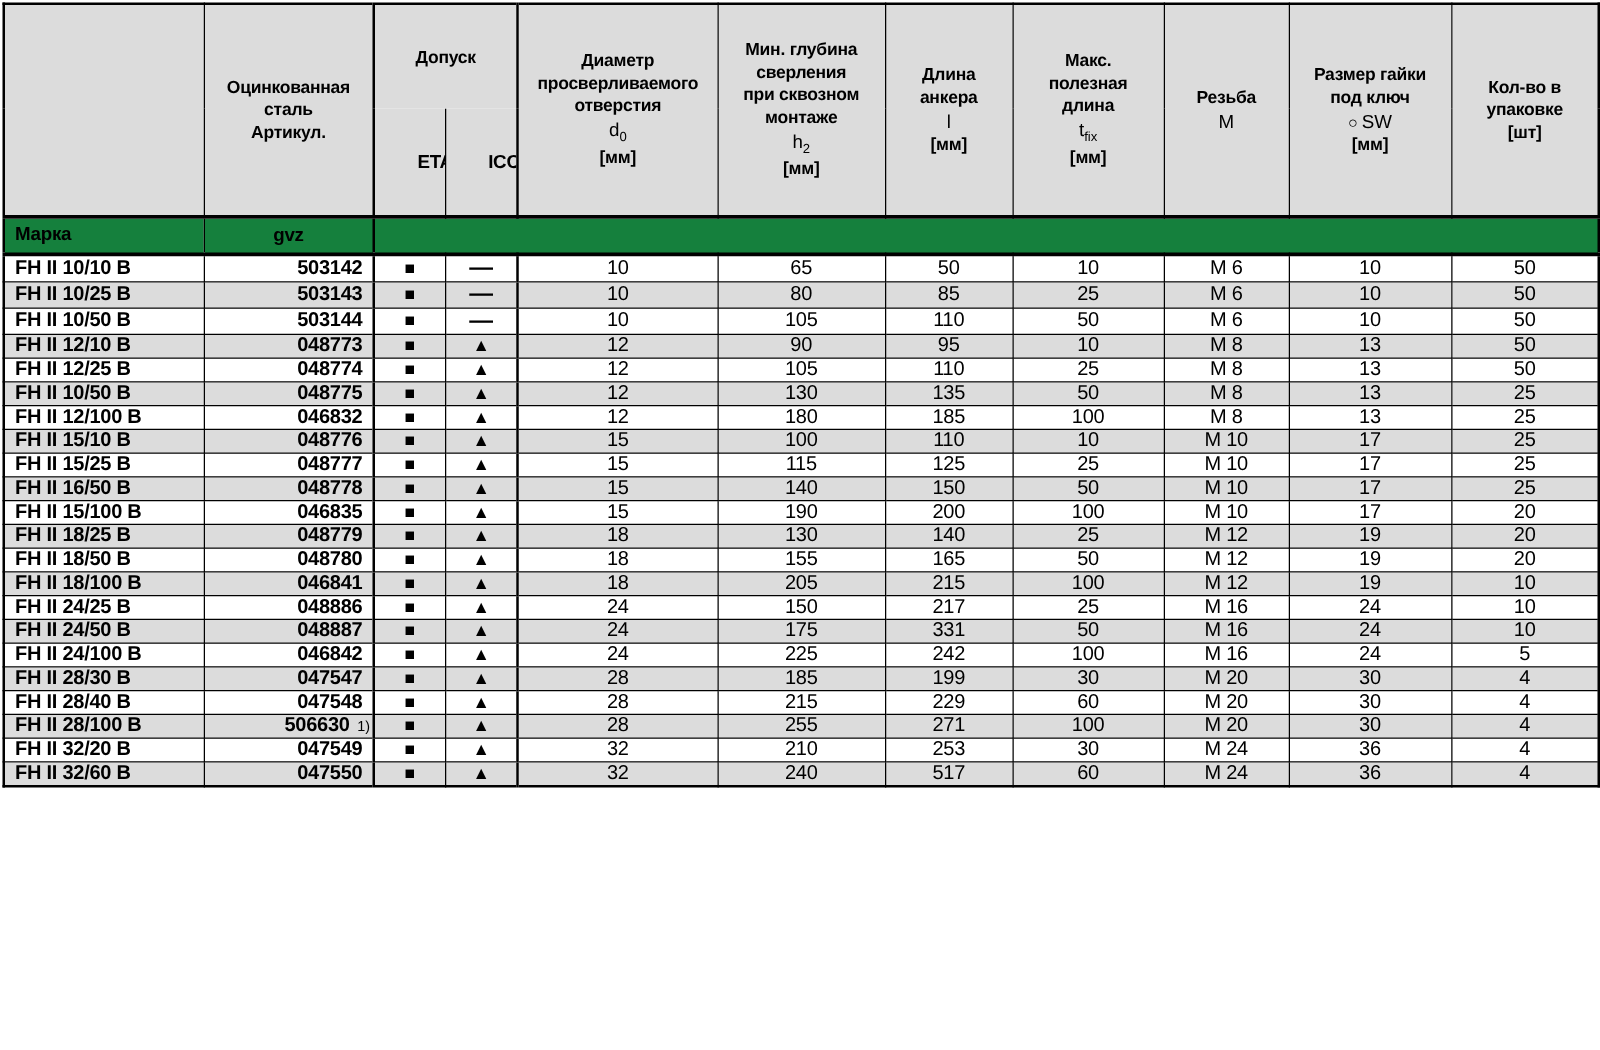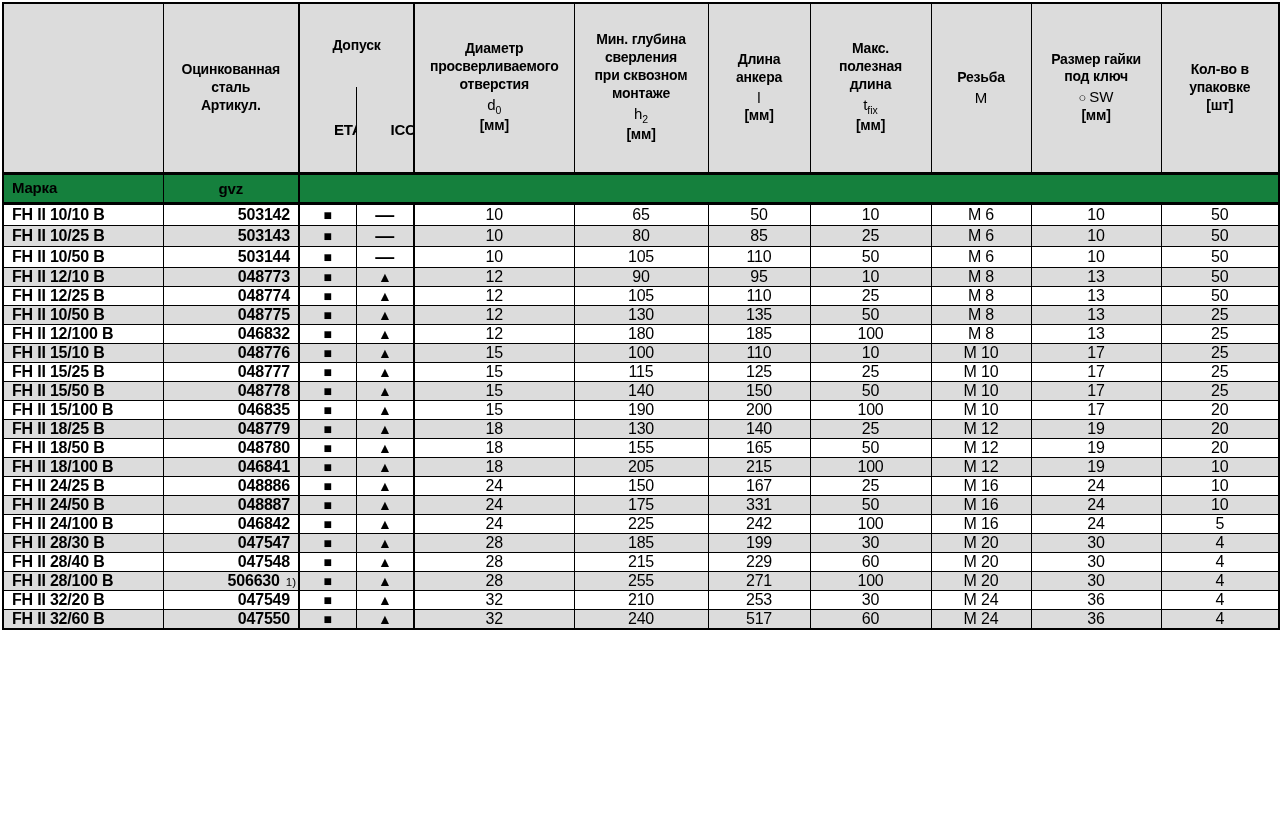--- a/index.html
+++ b/index.html
@@ -259,21 +259,21 @@
     <td><span class="mark">▲</span></td>
     <td class="gsep">15</td>
     <td>115</td>
     <td>125</td>
     <td>25</td>
     <td>M 10</td>
     <td>17</td>
     <td>25</td>
   </tr>
       <tr>
-    <th class="model-cell">FH II 15/50 B</th>
+    <th class="model-cell">FH II 16/50 B</th>
     <td class="article-cell"><span>048778</span><span class="note"></span></td>
     <td class="gsep"><span class="mark">■</span></td>
     <td><span class="mark">▲</span></td>
     <td class="gsep">15</td>
     <td>140</td>
     <td>150</td>
     <td>50</td>
     <td>M 10</td>
     <td>17</td>
     <td>25</td>
@@ -330,21 +330,21 @@
     <td>19</td>
     <td>10</td>
   </tr>
       <tr>
     <th class="model-cell">FH II 24/25 B</th>
     <td class="article-cell"><span>048886</span><span class="note"></span></td>
     <td class="gsep"><span class="mark">■</span></td>
     <td><span class="mark">▲</span></td>
     <td class="gsep">24</td>
     <td>150</td>
-    <td>167</td>
+    <td>217</td>
     <td>25</td>
     <td>M 16</td>
     <td>24</td>
     <td>10</td>
   </tr>
       <tr>
     <th class="model-cell">FH II 24/50 B</th>
     <td class="article-cell"><span>048887</span><span class="note"></span></td>
     <td class="gsep"><span class="mark">■</span></td>
     <td><span class="mark">▲</span></td>

